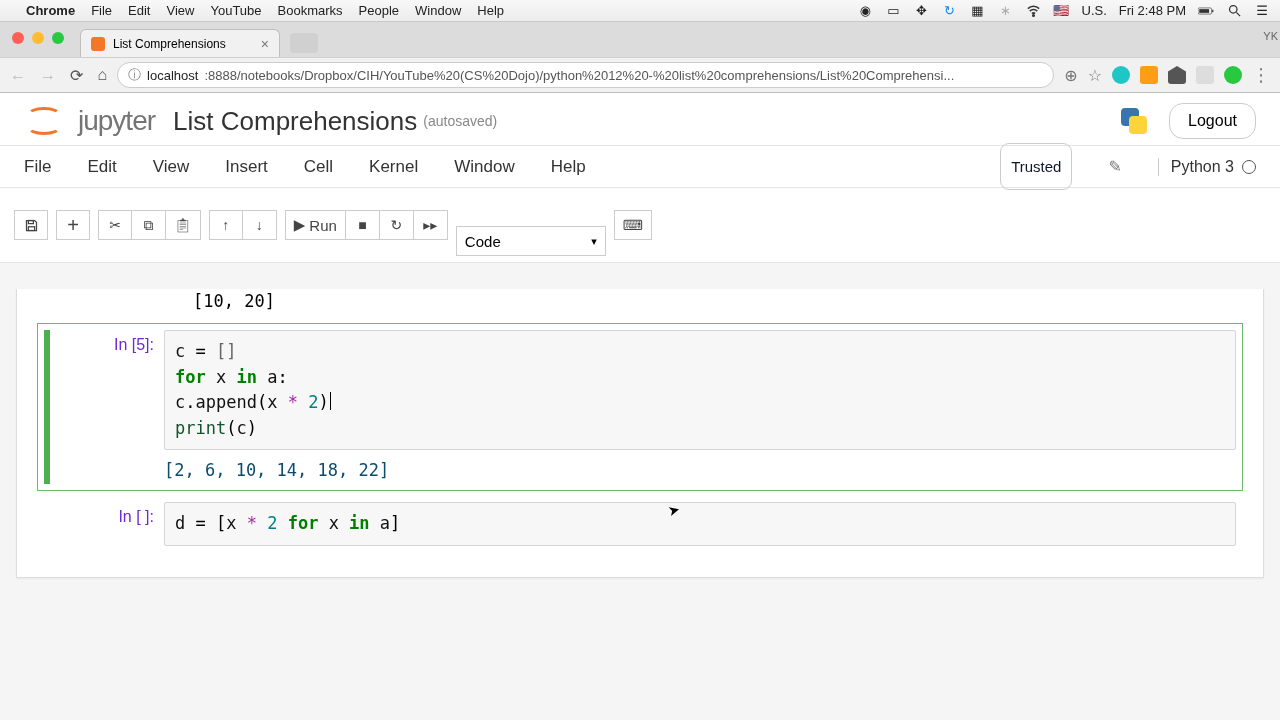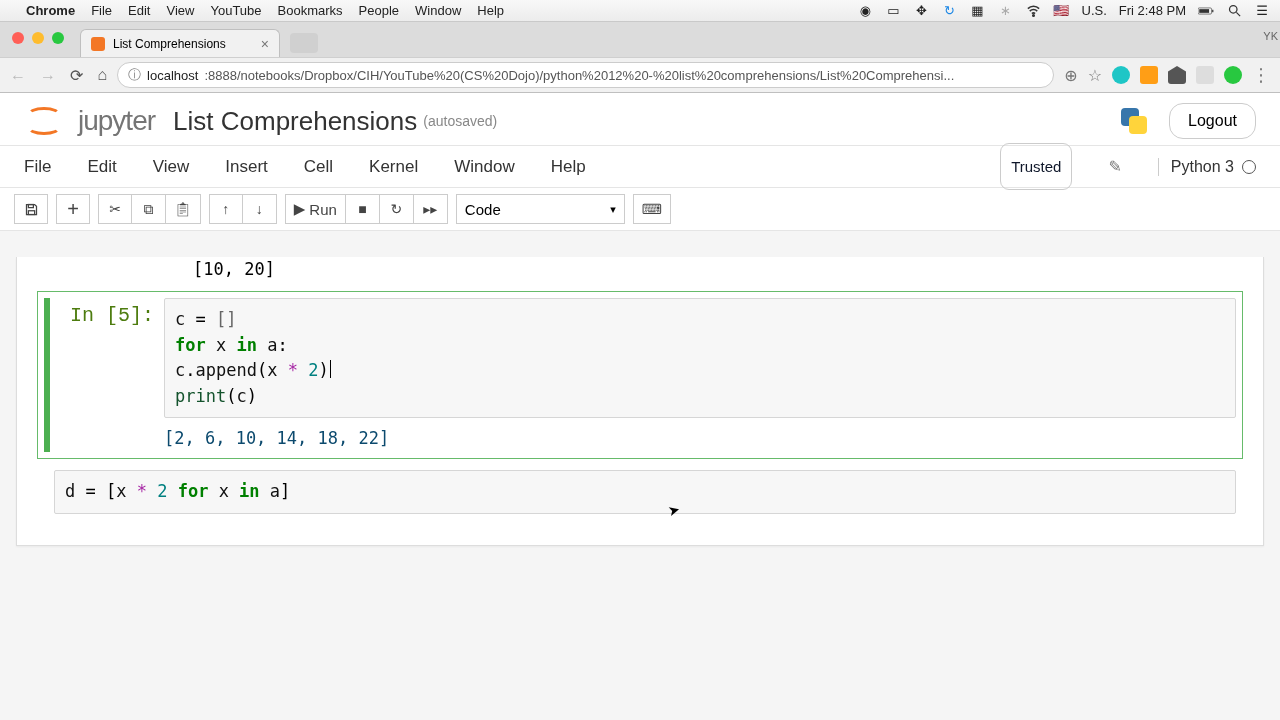--- a/index.html
+++ b/index.html
@@ -53,30 +53,30 @@
 .trusted { border: 1px solid #ccc; padding: 14px 10px; font-size: 15px; border-radius: 9px; color: #0f172a; }
 .kernel-ind { display: flex; align-items: center; gap: 8px; font-size: 16px; color: #333; border-left: 1px solid #ccc; padding-left: 12px; }
 .kernel-dot { width: 14px; height: 14px; border: 1.5px solid #555; border-radius: 50%; }
 .pencil { color: #777; font-size: 16px; }
 
 .jp-toolbar { display: flex; align-items: center; padding: 6px 14px; gap: 8px; border-bottom: 1px solid #e5e5e5; }
 .tb-group { display: flex; }
 .tb-btn { border: 1px solid #ccc; background: #fff; height: 30px; min-width: 34px; display: flex; align-items: center; justify-content: center; font-size: 14px; color: #444; padding: 0 8px; }
 .tb-group .tb-btn + .tb-btn { border-left: none; }
 .tb-btn.run { gap: 4px; font-size: 15px; }
-.cell-type { border: 1px solid #ccc; height: 30px; width: 169px; padding: 0 8px; font-size: 15px; background: #fff; display: flex; align-items: center; justify-content: space-between; }
+.cell-type { border: 1px solid #ccc; height: 30px; width: 150px; padding: 0 8px; font-size: 15px; background: #fff; display: flex; align-items: center; justify-content: space-between; margin-top: 32px; }
 
 
 .notebook-wrapper { background: #f5f5f5; padding: 10px 0 40px 0; }
 .notebook { background: #fff; margin: 16px 16px; border: 1px solid #ddd; border-top: none; box-shadow: 0 1px 2px rgba(0,0,0,0.05); padding: 0 20px 24px 20px; }
 .cell { display: flex; padding: 6px; margin-top: 4px; border: 1px solid transparent; }
 .cell.selected { border: 1px solid #66bb6a; }
 .cell.selected .runbar { background: #4caf50; }
 .runbar { width: 6px; margin-right: 4px; }
-.prompt { width: 110px; text-align: right; font-family: Liberation Mono, monospace; font-size: 20px; color: #4d7c0f; padding: 6px 10px 0 0; flex-shrink: 0; }
+.prompt { width: 110px; text-align: right; font-family: Liberation Sans, sans-serif; font-size: 16px; color: #6d28d9; padding: 6px 10px 0 0; flex-shrink: 0; }
 .cell-body { flex: 1; }
 .input-area { border: 1px solid #d6d6d6; background: #f7f7f7; border-radius: 2px; padding: 8px 10px; font-family: Menlo, monospace; font-size: 17px; line-height: 1.5; position: relative; }
 .output-area { font-family: Menlo, monospace; font-size: 17px; padding: 10px 0 4px 0; white-space: pre; color: #0c4a6e; }
 .kw { color: #008000; font-weight: bold; }
 .bn { color: #14532d; }
 .op { color: #a626a4; }
 .pn { color: #666; }
 .num { color: #008080; }
 .var { color: #111; }
 .cursor { display:inline-block; width:1px; height:18px; background:#000; vertical-align:-2px; margin-left:1px;}
@@ -254,20 +254,21 @@
         <div class="runbar"></div>
         <div class="prompt">In [5]:</div>
         <div class="cell-body">
           <div class="input-area"><span class="var">c</span><span> = </span><span class="pn">[]</span><br><span class="kw">for</span><span class="var"> x </span><span class="kw">in</span><span class="var"> a</span><span>:</span><br><span>    </span><span class="var">c</span><span>.</span><span class="var">append</span><span>(</span><span class="var">x </span><span class="op">*</span><span class="num"> 2</span><span>)</span><span class="cursor"></span><br><span class="bn">print</span><span>(</span><span class="var">c</span><span>)</span></div>
           <div class="output-area">[2, 6, 10, 14, 18, 22]</div>
         </div>
       </div>
 
       <div class="cell">
         <div class="runbar"></div>
+        <div class="prompt">In [ ]:</div>
         <div class="cell-body">
           <div class="input-area"><span class="var">d</span><span> = </span><span>[</span><span class="var">x </span><span class="op">*</span><span class="num"> 2 </span><span class="kw">for</span><span class="var"> x </span><span class="kw">in</span><span class="var"> a</span><span>]</span></div>
         </div>
       </div>
 
     </div>
   </div>
 </div>
 
 <div class="mouse-cursor">➤</div>

